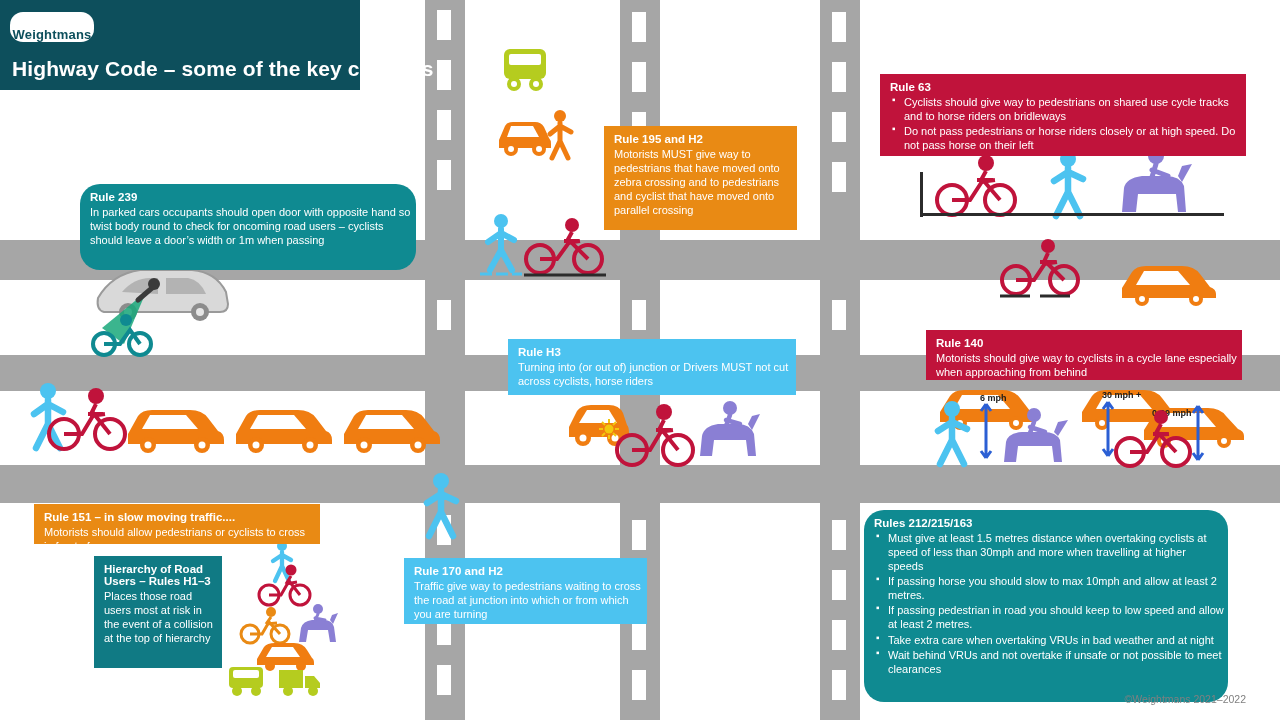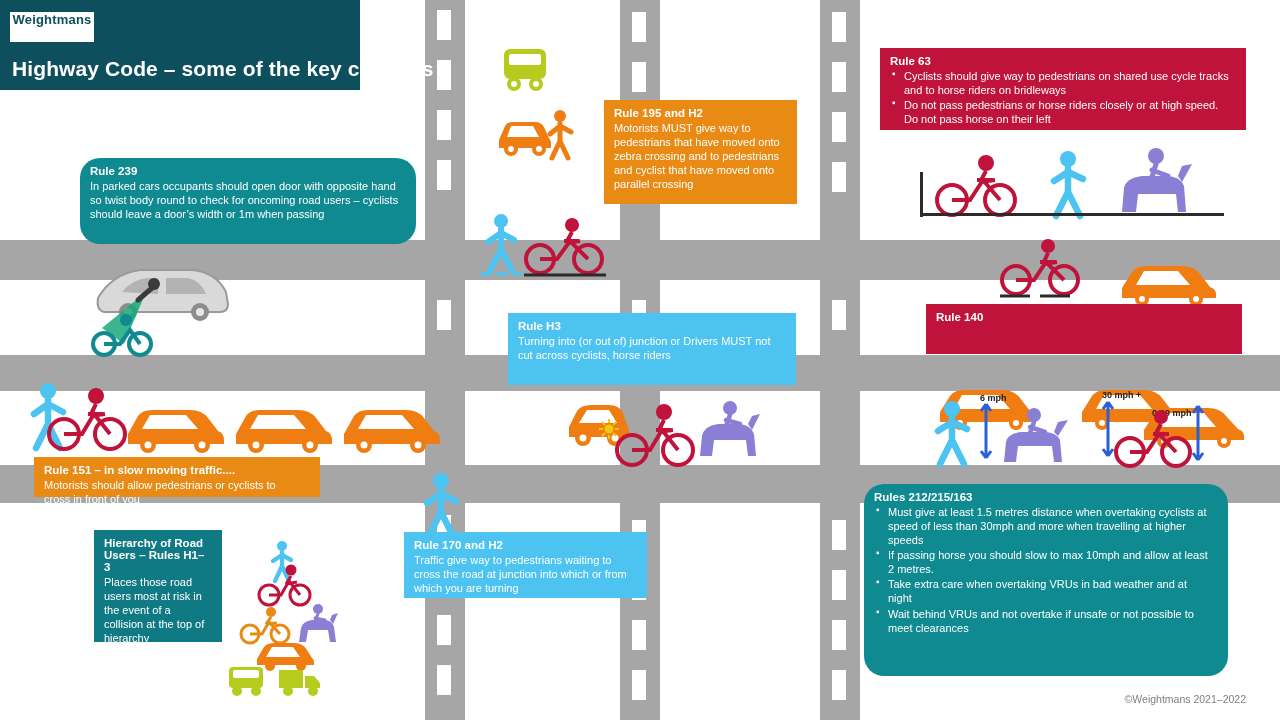--- a/index.html
+++ b/index.html
@@ -16,33 +16,33 @@
   .road{position:absolute;background:#a6a6a6;}
   .dash{position:absolute;background:#ffffff;}
 
   
   .brandbar{
     position:absolute;left:0;top:0;width:360px;height:90px;
     background:#0d4f5c;
   }
   .logo{
     position:absolute;left:10px;top:12px;width:84px;height:30px;
-    background:#ffffff;border-radius:0;
-    display:flex;align-items:flex-start;justify-content:center;
+    background:#ffffff;border-radius:13px;
+    display:flex;align-items:flex-end;justify-content:center;
   }
   .logo span{
     color:#0d4f5c;font-size:13px;font-weight:bold;letter-spacing:.2px;
   }
   .headline{
     position:absolute;left:12px;top:57px;
     color:#ffffff;font-size:21px;font-weight:bold;letter-spacing:.1px;
   }
 
   
-  .box{position:absolute;color:#ffffff;padding:7px 16px 9px 10px;box-sizing:border-box;}
+  .box{position:absolute;color:#ffffff;padding:7px 4px 9px 10px;box-sizing:border-box;margin-top:26px;}
   .box .t{font-weight:bold;font-size:11.5px;display:block;margin-bottom:2px;}
   .box .b{font-size:11px;line-height:1.28;display:block;}
   .box ul{margin:2px 0 0 0;padding-left:14px;list-style:none;}
   .box li{font-size:11px;line-height:1.28;margin-bottom:1px;position:relative;}
   .box li:before{content:"\25AA";position:absolute;left:-12px;top:-1px;font-size:10px;}
 
   .teal{background:#0f8a91;border-radius:20px;}
   .orange{background:#e98a14;}
   .red{background:#c0133b;}
   .blue{background:#4cc3f0;}
@@ -395,26 +395,26 @@
   <div class="box teal" style="left:80px;top:158px;width:336px;height:86px;">
     <span class="t">Rule 239</span>
     <span class="b">In parked cars occupants should open door with opposite hand so twist body round to check for oncoming road users – cyclists should leave a door’s width or 1m when passing</span>
   </div>
 
   <div class="box orange" style="left:604px;top:100px;width:193px;height:104px;">
     <span class="t">Rule 195 and H2</span>
     <span class="b">Motorists MUST give way to pedestrians that have moved onto zebra crossing and to pedestrians and cyclist that have moved onto parallel crossing</span>
   </div>
 
-  <div class="box blue" style="left:508px;top:313px;width:288px;height:72px;">
+  <div class="box blue" style="left:508px;top:313px;width:288px;height:56px;">
     <span class="t">Rule H3</span>
     <span class="b">Turning into (or out of) junction or Drivers MUST not cut across cyclists, horse riders</span>
   </div>
 
-  <div class="box orange" style="left:34px;top:457px;width:286px;height:40px;">
+  <div class="box orange" style="left:34px;top:478px;width:286px;height:40px;">
     <span class="t">Rule 151 – in slow moving traffic....</span>
     <span class="b">Motorists should allow pedestrians or cyclists to cross in front of you</span>
   </div>
 
   <div class="box blue" style="left:404px;top:532px;width:243px;height:66px;">
     <span class="t">Rule 170 and H2</span>
     <span class="b">Traffic give way to pedestrians waiting to cross the road at junction into which or from which you are turning</span>
   </div>
 
   <div class="box darkteal" style="left:94px;top:530px;width:128px;height:112px;">
@@ -425,27 +425,29 @@
   <div class="box red" style="left:880px;top:48px;width:366px;height:82px;">
     <span class="t">Rule 63</span>
     <ul>
       <li>Cyclists should give way to pedestrians on shared use cycle tracks and to horse riders on bridleways</li>
       <li>Do not pass pedestrians or horse riders closely or at high speed. Do not pass horse on their left</li>
     </ul>
   </div>
 
   <div class="box red" style="left:926px;top:304px;width:316px;height:50px;">
     <span class="t">Rule 140</span>
+    <span class="b">Motorists should give way to cyclists in a cycle lane especially when approaching from behind</span>
   </div>
 
   <div class="box teal" style="left:864px;top:484px;width:364px;height:192px;">
     <span class="t">Rules 212/215/163</span>
     <ul>
       <li>Must give at least 1.5 metres distance when overtaking cyclists at speed of less than 30mph and more when travelling at higher speeds</li>
       <li>If passing horse you should slow to max 10mph and allow at least 2 metres.</li>
+      <li>If passing pedestrian in road you should keep to low speed and allow at least 2 metres.</li>
       <li>Take extra care when overtaking VRUs in bad weather and at night</li>
       <li>Wait behind VRUs and not overtake if unsafe or not possible to meet clearances</li>
     </ul>
   </div>
 
   <div class="copyright">©Weightmans 2021–2022</div>
 
 </div>
 
 </body></html>

